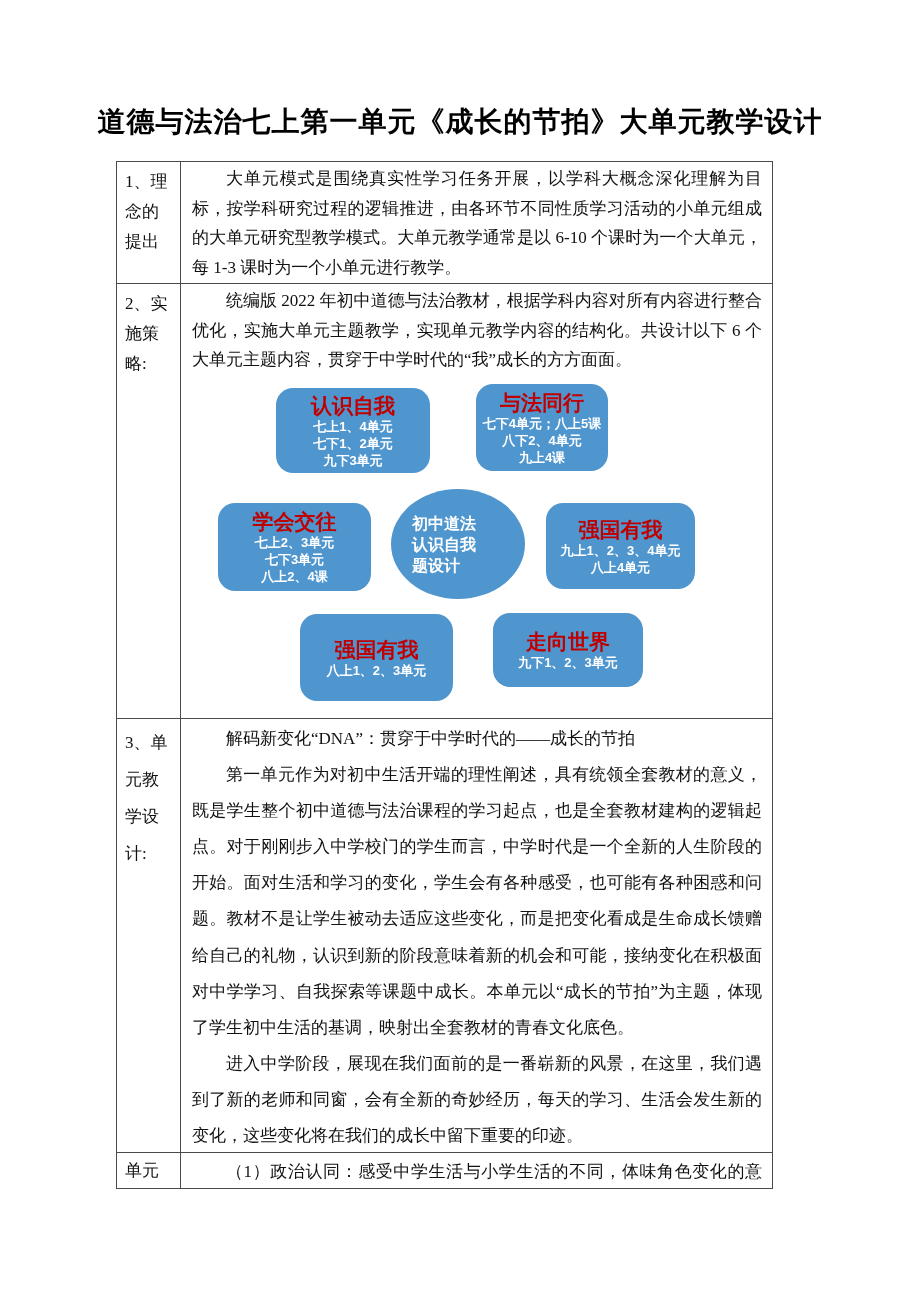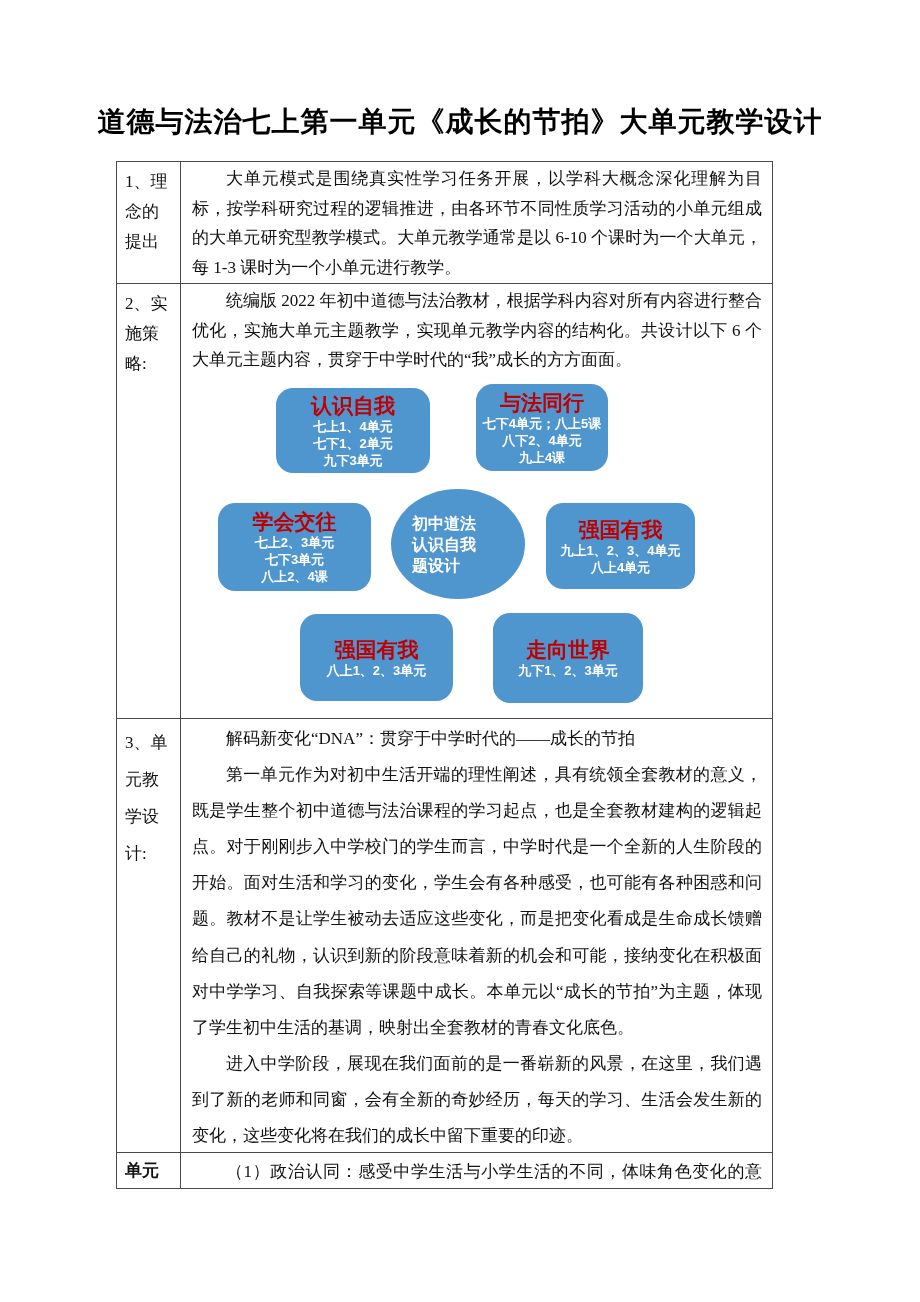--- a/index.html
+++ b/index.html
@@ -49,21 +49,21 @@
     width: 64px;
     flex: 0 0 64px;
     border-right: 1px solid var(--border-gray, #4a4a4a);
     box-sizing: border-box;
     padding: 5px 2px 0 8px;
     font-size: 17px;
     white-space: pre-line;
   }
   .lh30 { line-height: 30px; }
   .lh37 { line-height: 37px; }
-  .lh34 { line-height: 30px; padding-top: 3px; font-weight: bold; }
+  .lh34 { line-height: 30px; padding-top: 3px; }
   .cell-content {
     flex: 1 1 auto;
     box-sizing: border-box;
     padding: 2px 10px 0 11px;
     font-size: 17px;
     text-align: justify;
     position: relative;
   }
   .cell-content p {
     margin: 0;
@@ -115,21 +115,21 @@
     font-size: 16px;
     line-height: 21px;
     text-align: left;
     font-weight: bold;
   }
   .b1 { left: 95px;  top: 104px; width: 154px; height: 85px; }
   .b2 { left: 295px; top: 100px; width: 132px; height: 87px; }
   .b3 { left: 37px;  top: 219px; width: 153px; height: 88px; }
   .b4 { left: 365px; top: 219px; width: 149px; height: 86px; }
   .b5 { left: 119px; top: 330px; width: 153px; height: 87px; }
-  .b6 { left: 312px; top: 329px; width: 150px; height: 90px; }
+  .b6 { left: 312px; top: 329px; width: 150px; height: 74px; }
 </style>
 </head>
 <body>
 
 <div class="page">
 
   <div class="doc-title">道德与法治七上第一单元《成长的节拍》大单元教学设计</div>
 
   <div class="doc-table">
 

